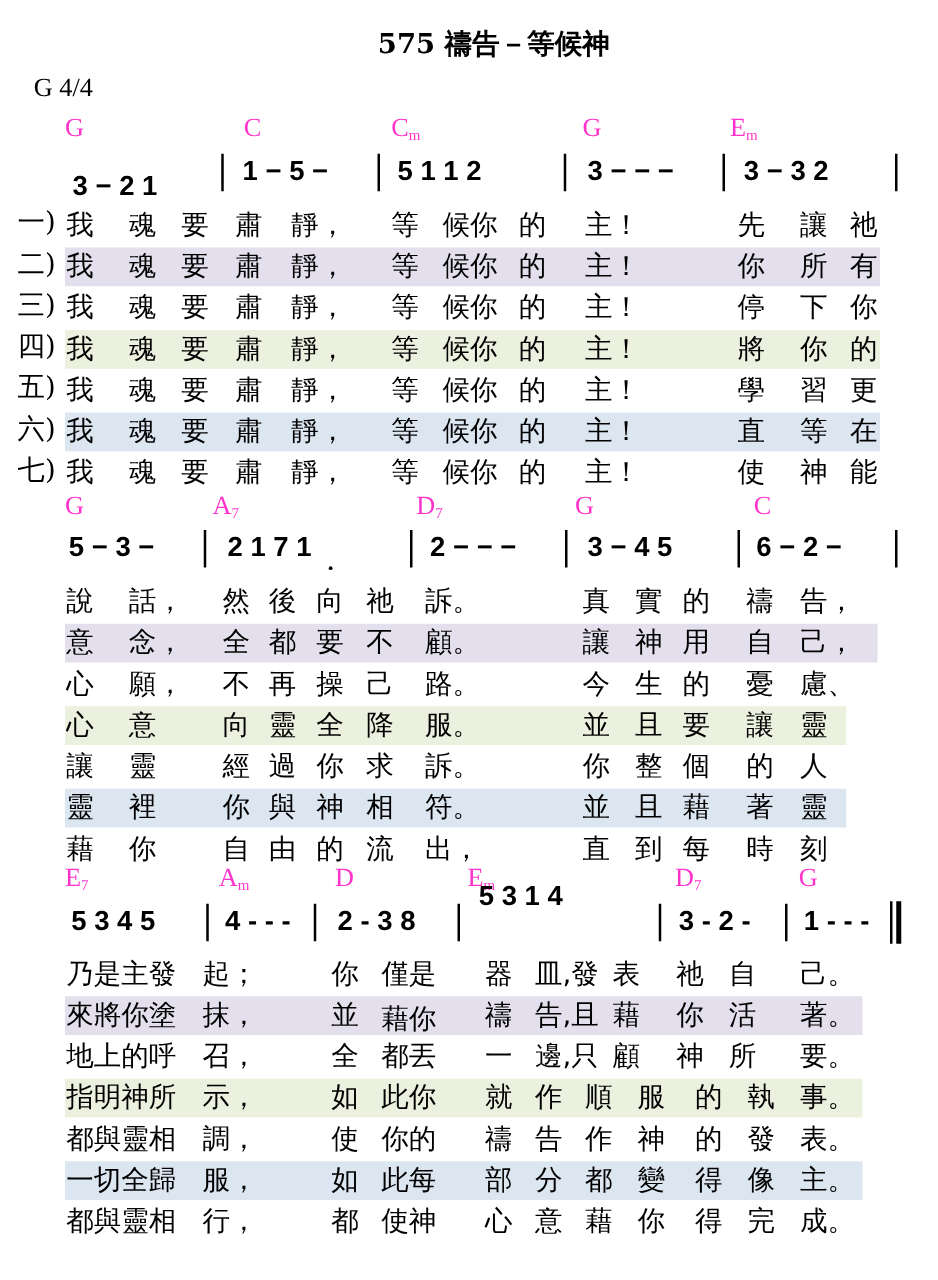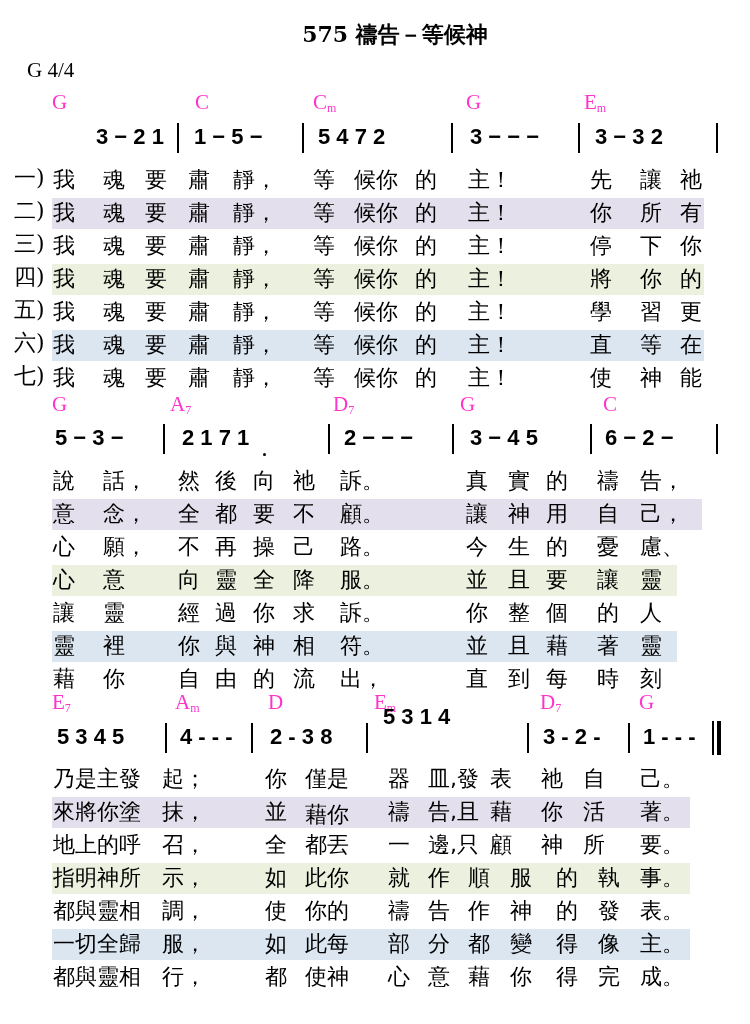--- a/index.html
+++ b/index.html
@@ -23,23 +23,23 @@
 
 <div class="abs title">575 禱告－等候神</div>
 <div class="abs meta">G   4/4</div>
 
 <div id="score">
     <div class="abs chord" style="left: 52px; top: 90px;">G</div>
     <div class="abs chord" style="left: 195px; top: 90px;">C</div>
     <div class="abs chord" style="left: 313px; top: 90px;">C<sub>m</sub></div>
     <div class="abs chord" style="left: 466px; top: 90px;">G</div>
     <div class="abs chord" style="left: 584px; top: 90px;">E<sub>m</sub></div>
-    <div class="abs note" style="left: 58px; top: 124px; margin-left: 38px;">3 − 2  1</div>
+    <div class="abs note" style="left: 58px; top: 136px;">3 − 2  1</div>
     <div class="abs note" style="left: 194px; top: 124px;">1 − 5 −</div>
-    <div class="abs note" style="left: 318px; top: 124px;">5  4 7  2</div>
+    <div class="abs note" style="left: 318px; top: 124px;">5  1 1  2</div>
     <div class="abs note" style="left: 470px; top: 124px;">3 − − −</div>
     <div class="abs note" style="left: 595px; top: 124px;">3 − 3  2</div>
     <div class="bar" style="left: 177px; top: 123px;"></div>
     <div class="bar" style="left: 302px; top: 123px;"></div>
     <div class="bar" style="left: 451px; top: 123px;"></div>
     <div class="bar" style="left: 578px; top: 123px;"></div>
     <div class="bar" style="left: 716px; top: 123px;"></div>
     <div class="num" style="left: 14px; top: 163px;">一)</div>
     <div class="lyr" style="left: 53px; top: 165px;">我</div>
     <div class="lyr" style="left: 103px; top: 165px;">魂</div>

